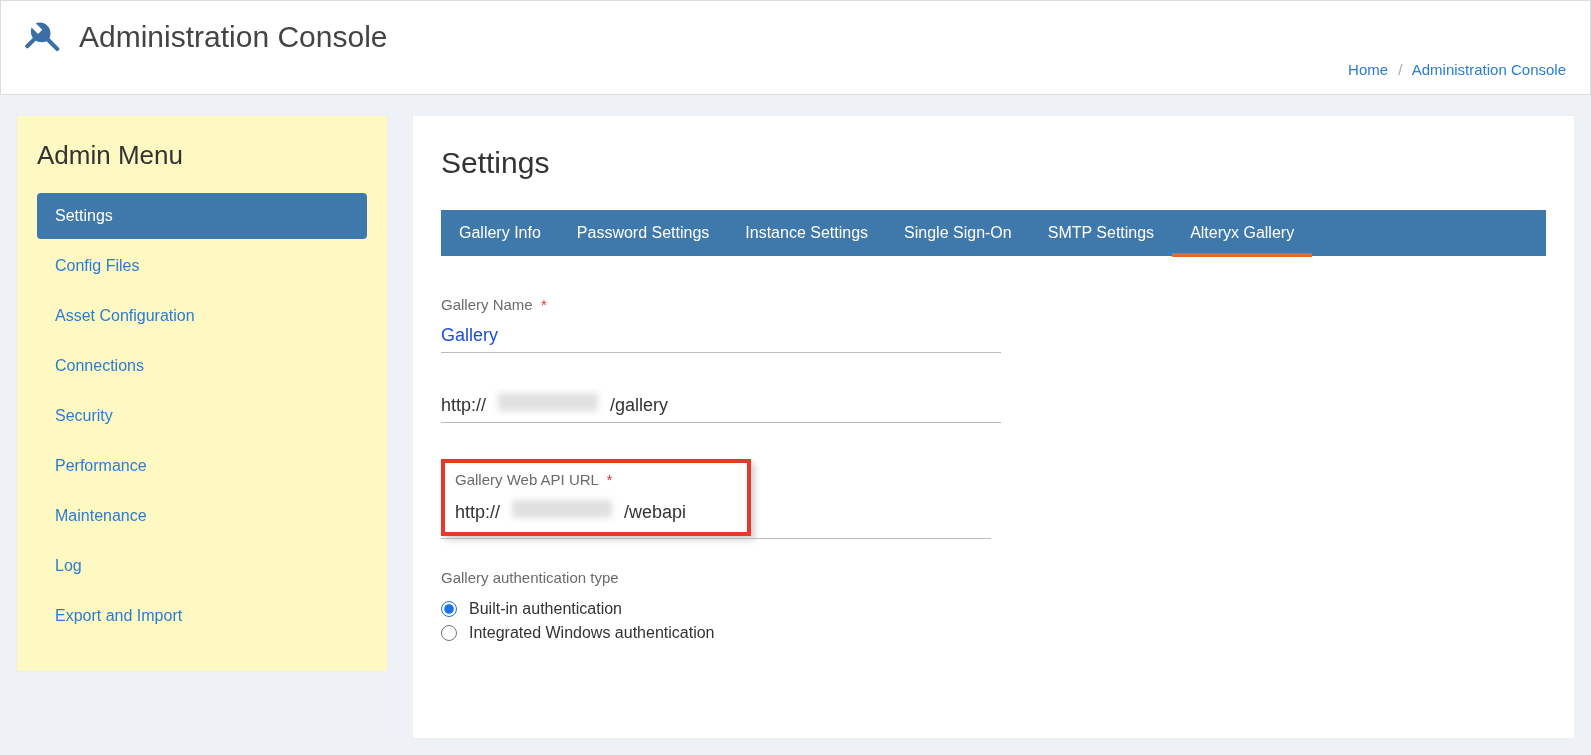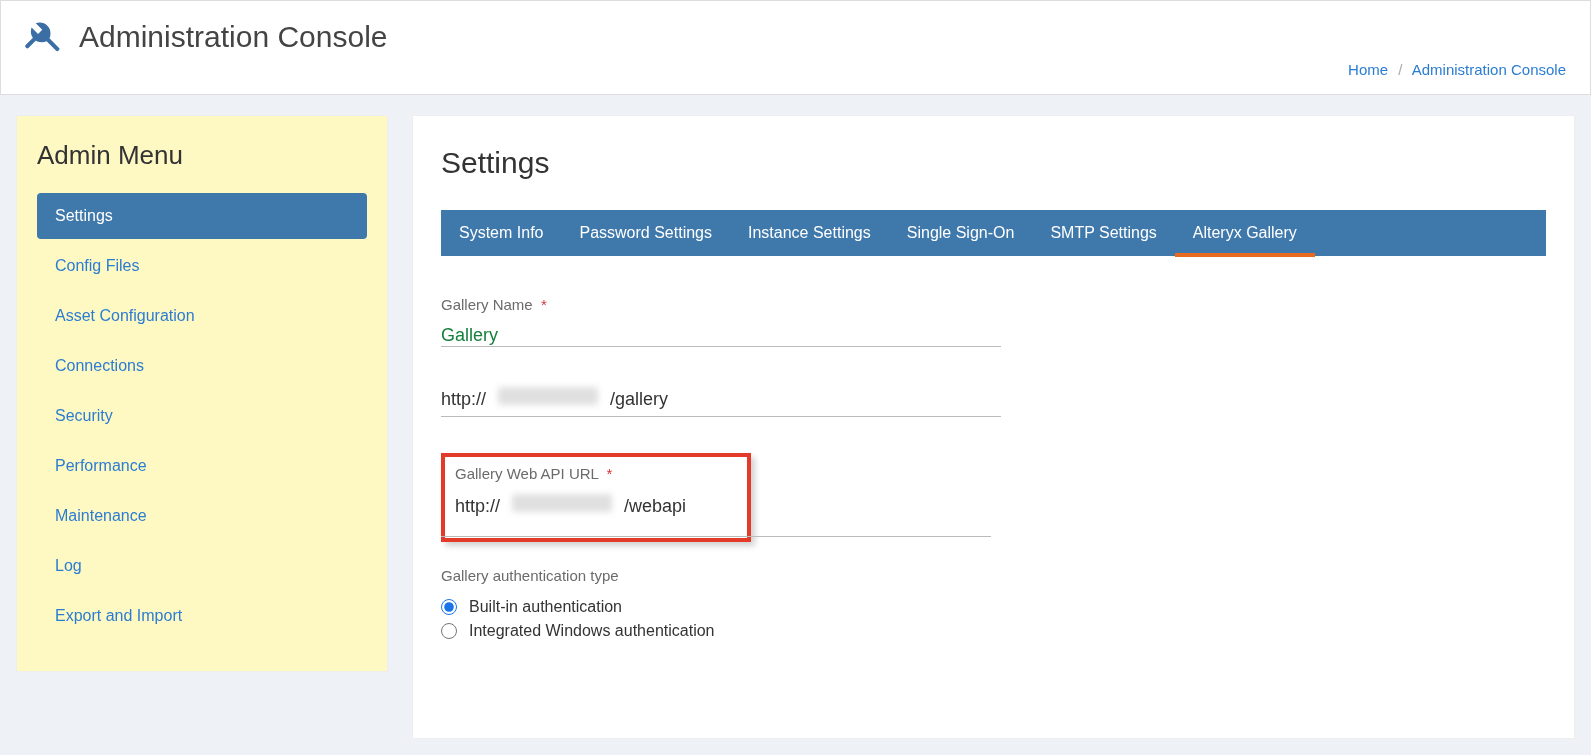--- a/index.html
+++ b/index.html
@@ -121,23 +121,23 @@
     font-size: 15px;
     color: #6b6b6b;
     margin-bottom: 8px;
   }
   .req { color: #d33; margin-left: 4px; }
   .field-input {
     width: 100%;
     border: none;
     border-bottom: 1px solid #bbb;
     font-size: 18px;
-    padding: 4px 0 0 0;
+    padding: 4px 0 6px 0;
     outline: none;
-    color: #15803d;
+    color: #1d4ed8;
     background: transparent;
   }
   .field-value-line {
     border-bottom: 1px solid #bbb;
     font-size: 18px;
     padding: 4px 0 6px 0;
     display: flex;
     align-items: baseline;
     gap: 12px;
   }
@@ -146,22 +146,22 @@
     width: 100px;
     height: 18px;
     background: #e0e0e0;
     filter: blur(3px);
     border-radius: 2px;
     vertical-align: middle;
   }
 
   .highlight-box {
     border: 4px solid #e43a2a;
-    padding: 8px 10px 15px 10px;
-    margin-bottom: 22px;
+    padding: 8px 10px 3px 10px;
+    margin-bottom: 30px;
     width: 310px;
     box-shadow: 4px 4px 6px rgba(0,0,0,0.18);
   }
   .highlight-box .field { margin-bottom: 0; }
   .highlight-box .field-value-line { border-bottom: none; }
   .api-underline {
     border-bottom: 1px solid #bbb;
     width: 550px;
     margin-top: -28px;
     margin-bottom: 30px;
@@ -211,21 +211,21 @@
     <a class="menu-item">Performance</a>
     <a class="menu-item">Maintenance</a>
     <a class="menu-item">Log</a>
     <a class="menu-item">Export and Import</a>
   </aside>
 
   <section class="main">
     <h2 class="main-title">Settings</h2>
 
     <div class="tabs">
-      <div class="tab">System Info</div>
+      <div class="tab">Gallery Info</div>
       <div class="tab">Password Settings</div>
       <div class="tab">Instance Settings</div>
       <div class="tab">Single Sign-On</div>
       <div class="tab">SMTP Settings</div>
       <div class="tab active">Alteryx Gallery</div>
     </div>
 
     <div class="form-area">
 
       <div class="field">

